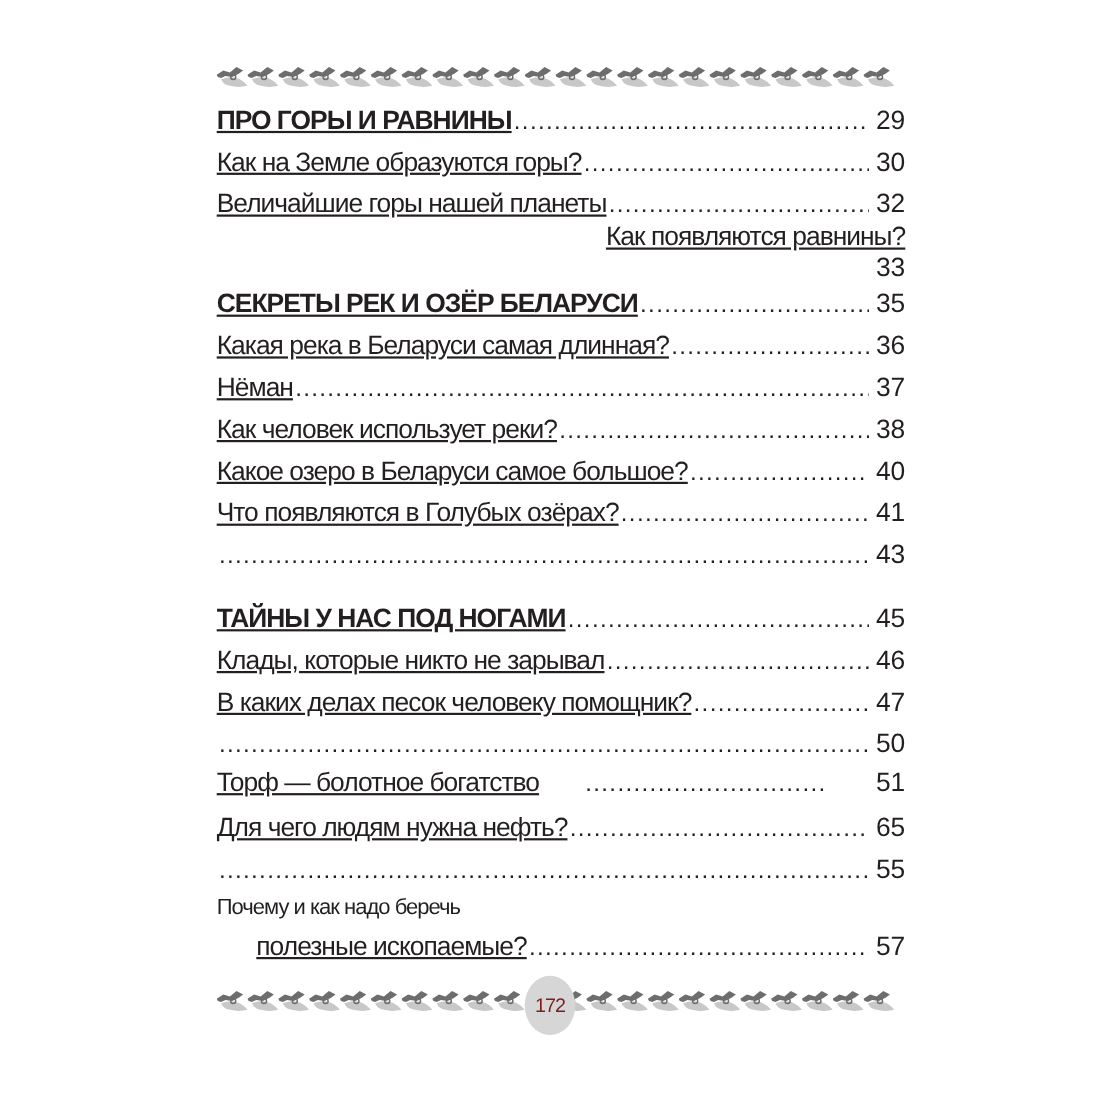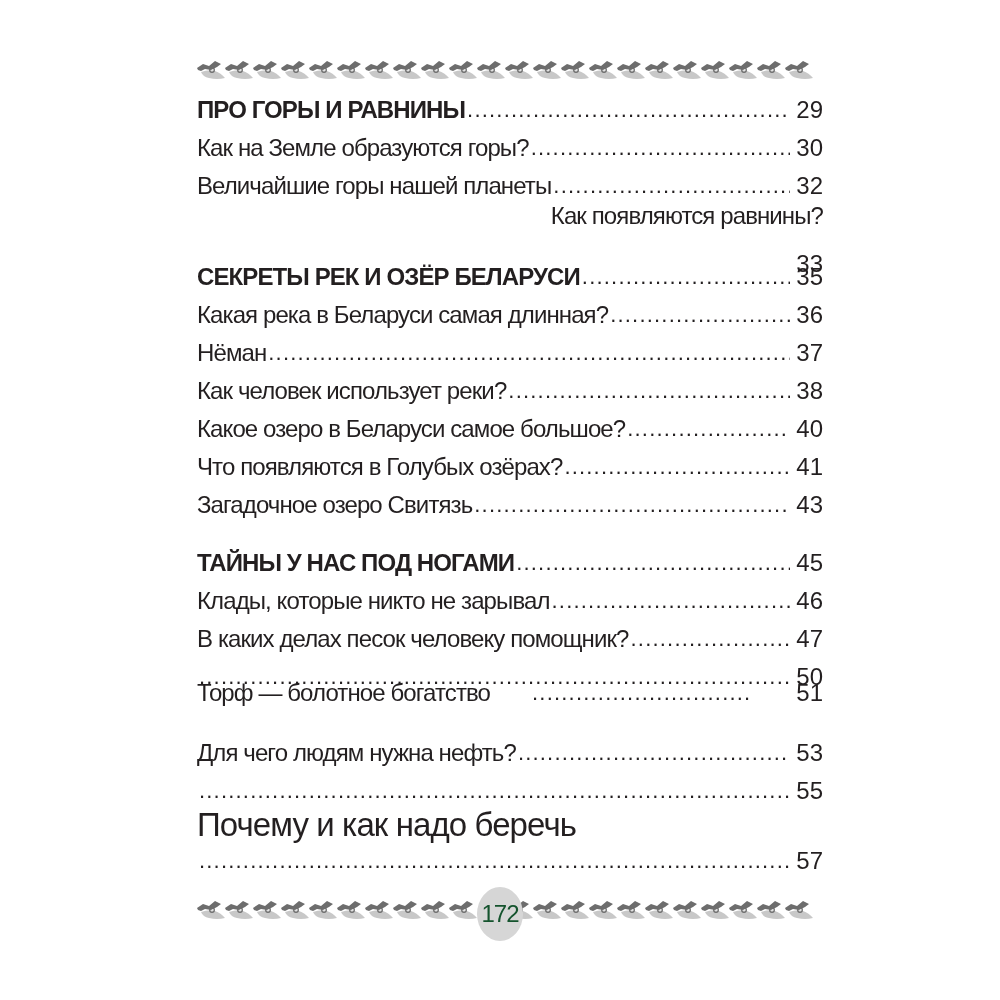--- a/index.html
+++ b/index.html
@@ -6,28 +6,28 @@
   body { width:1000px; height:1000px; position:relative; overflow:hidden;
          font-family: "Liberation Sans", sans-serif; color:#231f20; }
   .ornament { position:absolute; left:195px; width:632px; height:26px; }
   .ornament svg { display:block; }
   .toc { position:absolute; left:197px; width:626px; }
   .row { position:absolute; left:0; width:626px; height:36px; display:flex; align-items:flex-end;
          font-size:24px; line-height:28px; white-space:nowrap; }
   .row .label { display:inline-block; transform-origin:left bottom; }
   .row .dots { flex:1; overflow:hidden; margin:0 6px 0 2px; letter-spacing:1.2px; font-size:22px; }
   .row .dots::before { content:"................................................................................................................................................................................................"; }
-  .row .page { text-align:right;margin-top:20px; }
+  .row .page { text-align:right; }
   .heading { font-weight:bold; }
-  .cond { letter-spacing:-0.9px; }
-  .wrap-top { position:absolute; left:0; font-size:33px; line-height:28px; letter-spacing:-0.9px; white-space:nowrap; }
+  .cond { letter-spacing:-0.9px;text-decoration:underline; }
+  .wrap-top { position:absolute; left:0; font-size:20px; line-height:28px; letter-spacing:-0.9px; white-space:nowrap; }
   .indent { padding-left:36px; }
   .pagebadge { position:absolute; left:477px; top:887px; width:46px; height:54px; border-radius:50%;
                background:#d6d6d6; display:flex; align-items:center; justify-content:center;
-               font-size:24px; letter-spacing:-1px; color:#14532d; }
+               font-size:18px; letter-spacing:-1px; color:#7f1d1d; }
 </style>
 </head>
 <body>
 
 <div class="ornament" style="top:58px;">
   <svg width="632" height="26">
     <defs>
       <g id="motif">
         <path d="M2 10 L8 6 L14 8 L20 3 L26 6 L22 9 L16 12 L10 11 L6 13 L3 12 Z" fill="#6d6d6d"></path>
         <path d="M6 14 Q14 11 20 13 Q26 15 30 20 Q22 22 14 20 Q8 19 6 14 Z" fill="#c8c8c8"></path>
@@ -106,21 +106,20 @@
     <span class="label cond">Какое озеро в Беларуси самое большое?</span>
     <span class="dots"></span>
     <span class="page">40</span>
   </div>
   <div class="row" style="top:445px;">
     <span class="label cond">Что появляются в Голубых озёрах?</span>
     <span class="dots"></span>
     <span class="page">41</span>
   </div>
   <div class="row" style="top:483px;">
-    <span class="label cond">Загадочное озеро Свитязь</span>
     <span class="dots"></span>
     <span class="page">43</span>
   </div>
 
   <div class="row" style="top:541px;">
     <span class="label heading cond">ТАЙНЫ У НАС ПОД НОГАМИ</span>
     <span class="dots"></span>
     <span class="page">45</span>
   </div>
   <div class="row" style="top:579px;">
@@ -130,36 +129,37 @@
   </div>
   <div class="row" style="top:617px;">
     <span class="label cond">В каких делах песок человеку помощник?</span>
     <span class="dots"></span>
     <span class="page">47</span>
   </div>
   <div class="row" style="top:655px;">
     <span class="dots"></span>
     <span class="page">50</span>
   </div>
-  <div class="row" style="top:671px;gap:40px;">
+  <div class="row" style="top:690px;gap:40px;">
     <span class="label cond">Торф — болотное богатство</span>
     <span class="dots"></span>
     <span class="page">51</span>
   </div>
   <div class="row" style="top:731px;">
     <span class="label cond">Для чего людям нужна нефть?</span>
     <span class="dots"></span>
-    <span class="page">53</span>
+    <span class="page">65</span>
   </div>
   <div class="row" style="top:769px;">
     <span class="dots"></span>
     <span class="page">55</span>
   </div>
   <div class="wrap-top" style="top:811px;">Почему и как надо беречь</div>
   <div class="row" style="top:839px;">
+    <span class="label cond indent">полезные ископаемые?</span>
     <span class="dots"></span>
     <span class="page">57</span>
   </div>
 </div>
 
 <div class="ornament" style="top:898px;">
   <svg width="632" height="26">
     <use href="#motif" x="0"></use>
       <use href="#motif" x="28"></use>
       <use href="#motif" x="56"></use>

